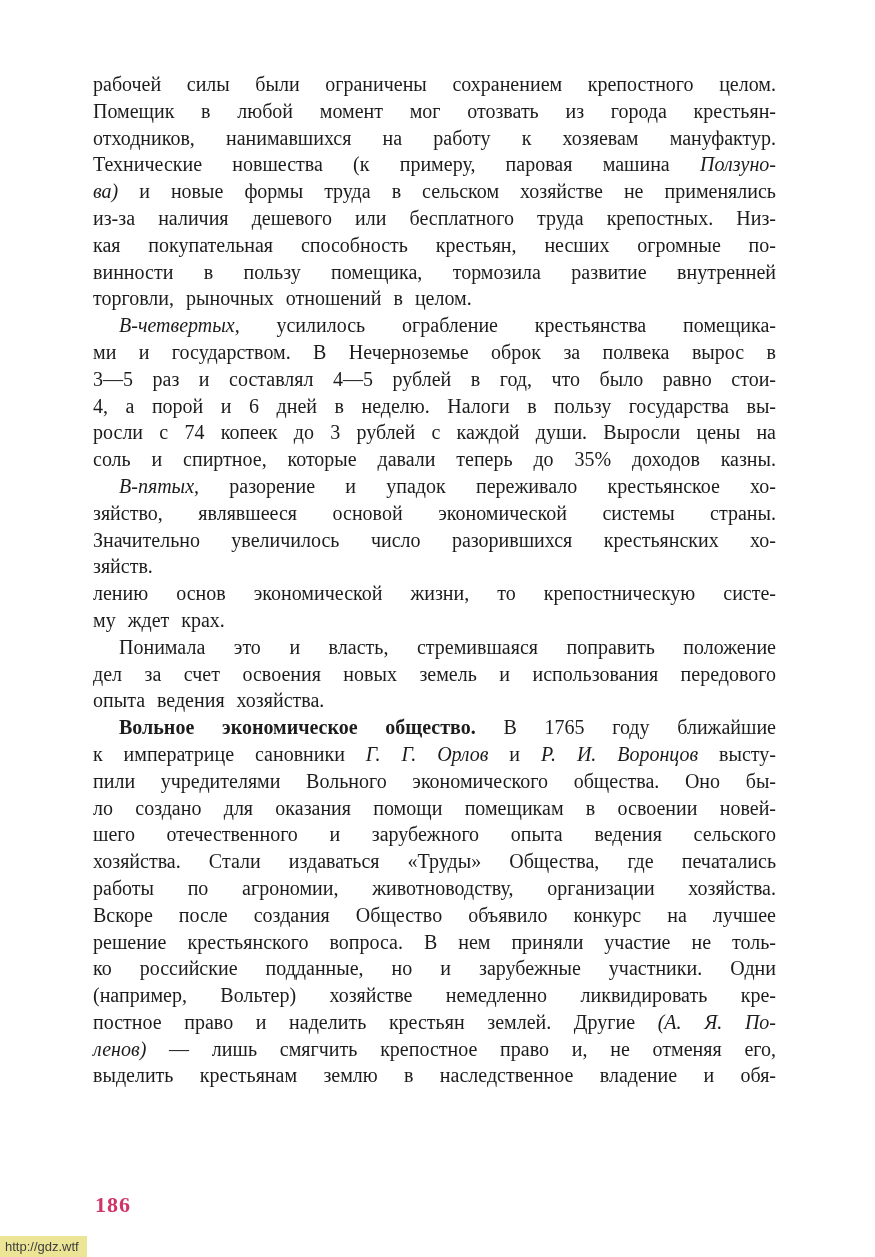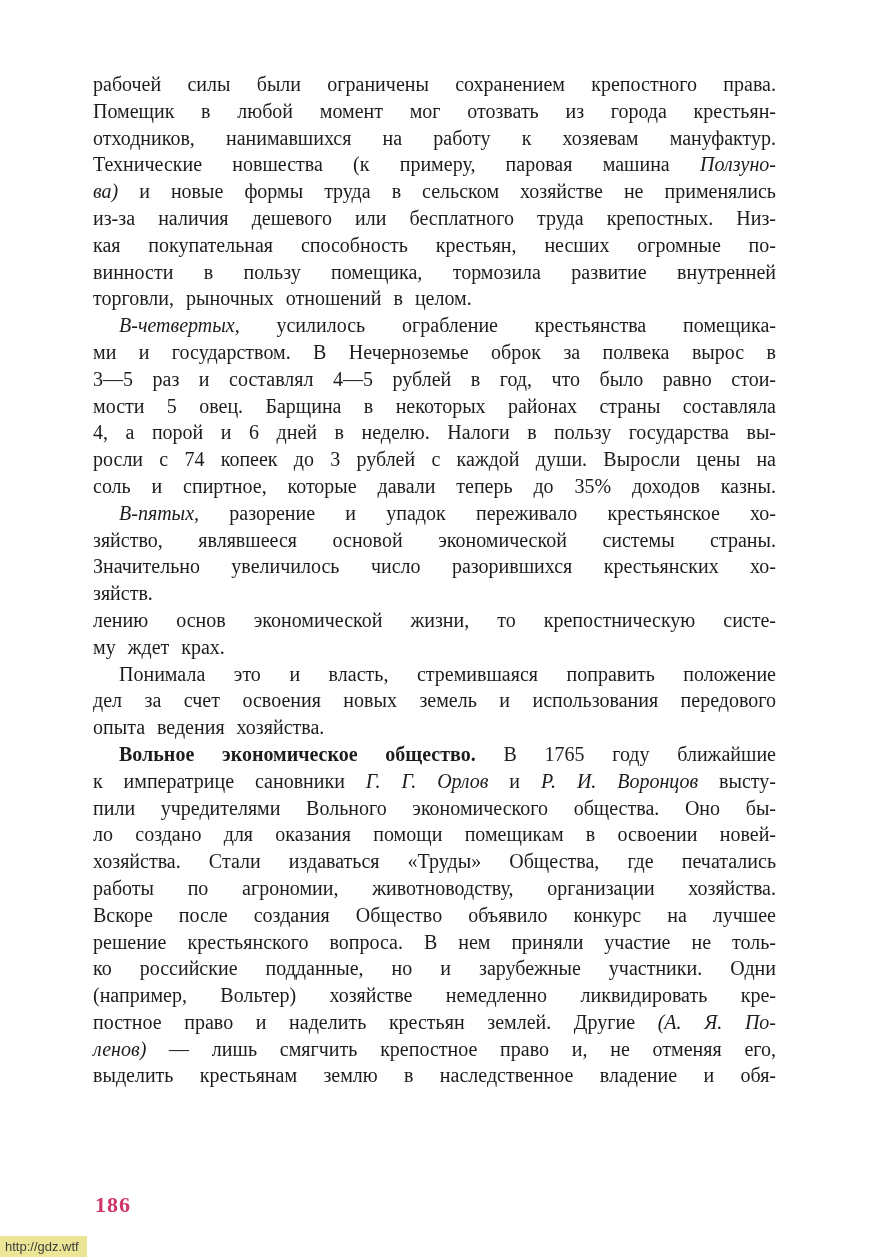--- a/index.html
+++ b/index.html
@@ -52,35 +52,34 @@
     color: #3d3d3d;
     font-family: "Liberation Sans", sans-serif;
     font-size: 13px;
   }
 </style>
 </head>
 <body>
 
 <div class="text-block">
     <div class="para">
-      <div class="line"><span class="seg-n">рабочей силы были ограничены сохранением крепостного права.</span></div>
+      <div class="line"><span class="seg-n">рабочей силы были ограничены сохранением крепостного целом.</span></div>
       <div class="line"><span class="seg-n">Помещик в любой момент мог отозвать из города крестьян-</span></div>
       <div class="line"><span class="seg-n">отходников, нанимавшихся на работу к хозяевам мануфактур.</span></div>
       <div class="line"><span class="seg-n">Технические новшества (к примеру, паровая машина </span><span class="seg-i">Ползуно-</span></div>
       <div class="line"><span class="seg-i">ва)</span><span class="seg-n"> и новые формы труда в сельском хозяйстве не применялись</span></div>
       <div class="line"><span class="seg-n">из-за наличия дешевого или бесплатного труда крепостных. Низ-</span></div>
       <div class="line"><span class="seg-n">кая покупательная способность крестьян, несших огромные по-</span></div>
       <div class="line"><span class="seg-n">винности в пользу помещика, тормозила развитие внутренней</span></div>
       <div class="line noj"><span class="seg-n">торговли, рыночных отношений в целом.</span></div>
     </div>
     <div class="para">
       <div class="line indent"><span class="seg-i">В-четвертых,</span><span class="seg-n"> усилилось ограбление крестьянства помещика-</span></div>
       <div class="line"><span class="seg-n">ми и государством. В Нечерноземье оброк за полвека вырос в</span></div>
       <div class="line"><span class="seg-n">3—5 раз и составлял 4—5 рублей в год, что было равно стои-</span></div>
-      <div class="line"><span class="seg-n">мости 5 овец. Барщина в некоторых районах страны составляла</span></div>
       <div class="line"><span class="seg-n">4, а порой и 6 дней в неделю. Налоги в пользу государства вы-</span></div>
       <div class="line"><span class="seg-n">росли с 74 копеек до 3 рублей с каждой души. Выросли цены на</span></div>
       <div class="line"><span class="seg-n">соль и спиртное, которые давали теперь до 35% доходов казны.</span></div>
     </div>
     <div class="para">
       <div class="line indent"><span class="seg-i">В-пятых,</span><span class="seg-n"> разорение и упадок переживало крестьянское хо-</span></div>
       <div class="line"><span class="seg-n">зяйство, являвшееся основой экономической системы страны.</span></div>
       <div class="line"><span class="seg-n">Значительно увеличилось число разорившихся крестьянских хо-</span></div>
       <div class="line noj"><span class="seg-n">зяйств.</span></div>
     </div>
@@ -91,20 +90,21 @@
     <div class="para">
       <div class="line indent"><span class="seg-n">Понимала это и власть, стремившаяся поправить положение</span></div>
       <div class="line"><span class="seg-n">дел за счет освоения новых земель и использования передового</span></div>
       <div class="line noj"><span class="seg-n">опыта ведения хозяйства.</span></div>
     </div>
     <div class="para">
       <div class="line indent"><span class="seg-b">Вольное экономическое общество.</span><span class="seg-n"> В 1765 году ближайшие</span></div>
       <div class="line"><span class="seg-n">к императрице сановники </span><span class="seg-i">Г. Г. Орлов</span><span class="seg-n"> и </span><span class="seg-i">Р. И. Воронцов</span><span class="seg-n"> высту-</span></div>
       <div class="line"><span class="seg-n">пили учредителями Вольного экономического общества. Оно бы-</span></div>
       <div class="line"><span class="seg-n">ло создано для оказания помощи помещикам в освоении новей-</span></div>
+      <div class="line"><span class="seg-n">шего отечественного и зарубежного опыта ведения сельского</span></div>
       <div class="line"><span class="seg-n">хозяйства. Стали издаваться «Труды» Общества, где печатались</span></div>
       <div class="line"><span class="seg-n">работы по агрономии, животноводству, организации хозяйства.</span></div>
       <div class="line"><span class="seg-n">Вскоре после создания Общество объявило конкурс на лучшее</span></div>
       <div class="line"><span class="seg-n">решение крестьянского вопроса. В нем приняли участие не толь-</span></div>
       <div class="line"><span class="seg-n">ко российские подданные, но и зарубежные участники. Одни</span></div>
       <div class="line"><span class="seg-n">(например, Вольтер) хозяйстве немедленно ликвидировать кре-</span></div>
       <div class="line"><span class="seg-n">постное право и наделить крестьян землей. Другие </span><span class="seg-i">(А. Я. По-</span></div>
       <div class="line"><span class="seg-i">ленов)</span><span class="seg-n"> — лишь смягчить крепостное право и, не отменяя его,</span></div>
       <div class="line"><span class="seg-n">выделить крестьянам землю в наследственное владение и обя-</span></div>
     </div>

